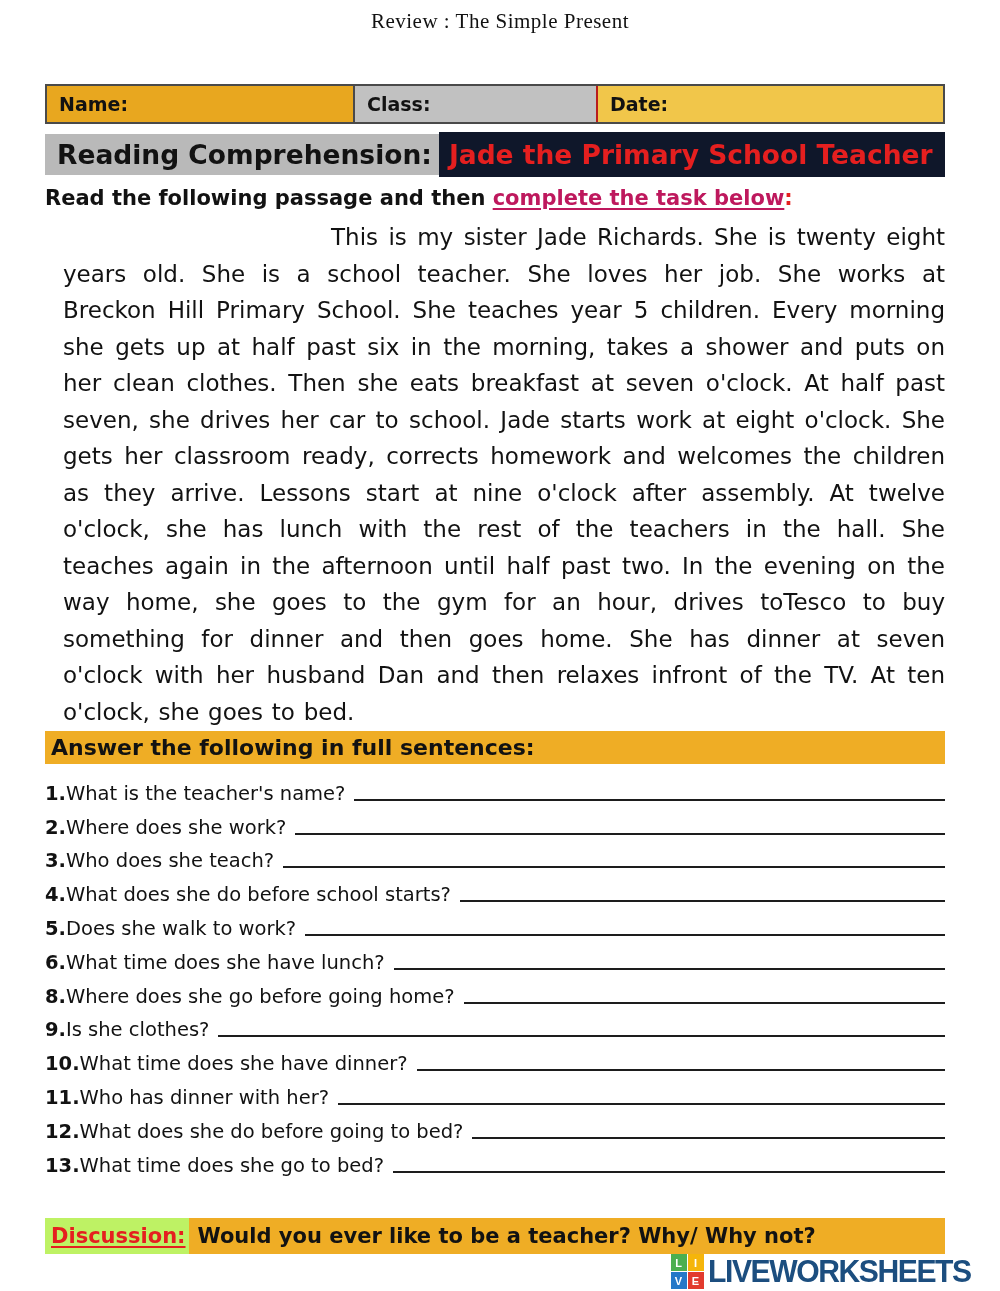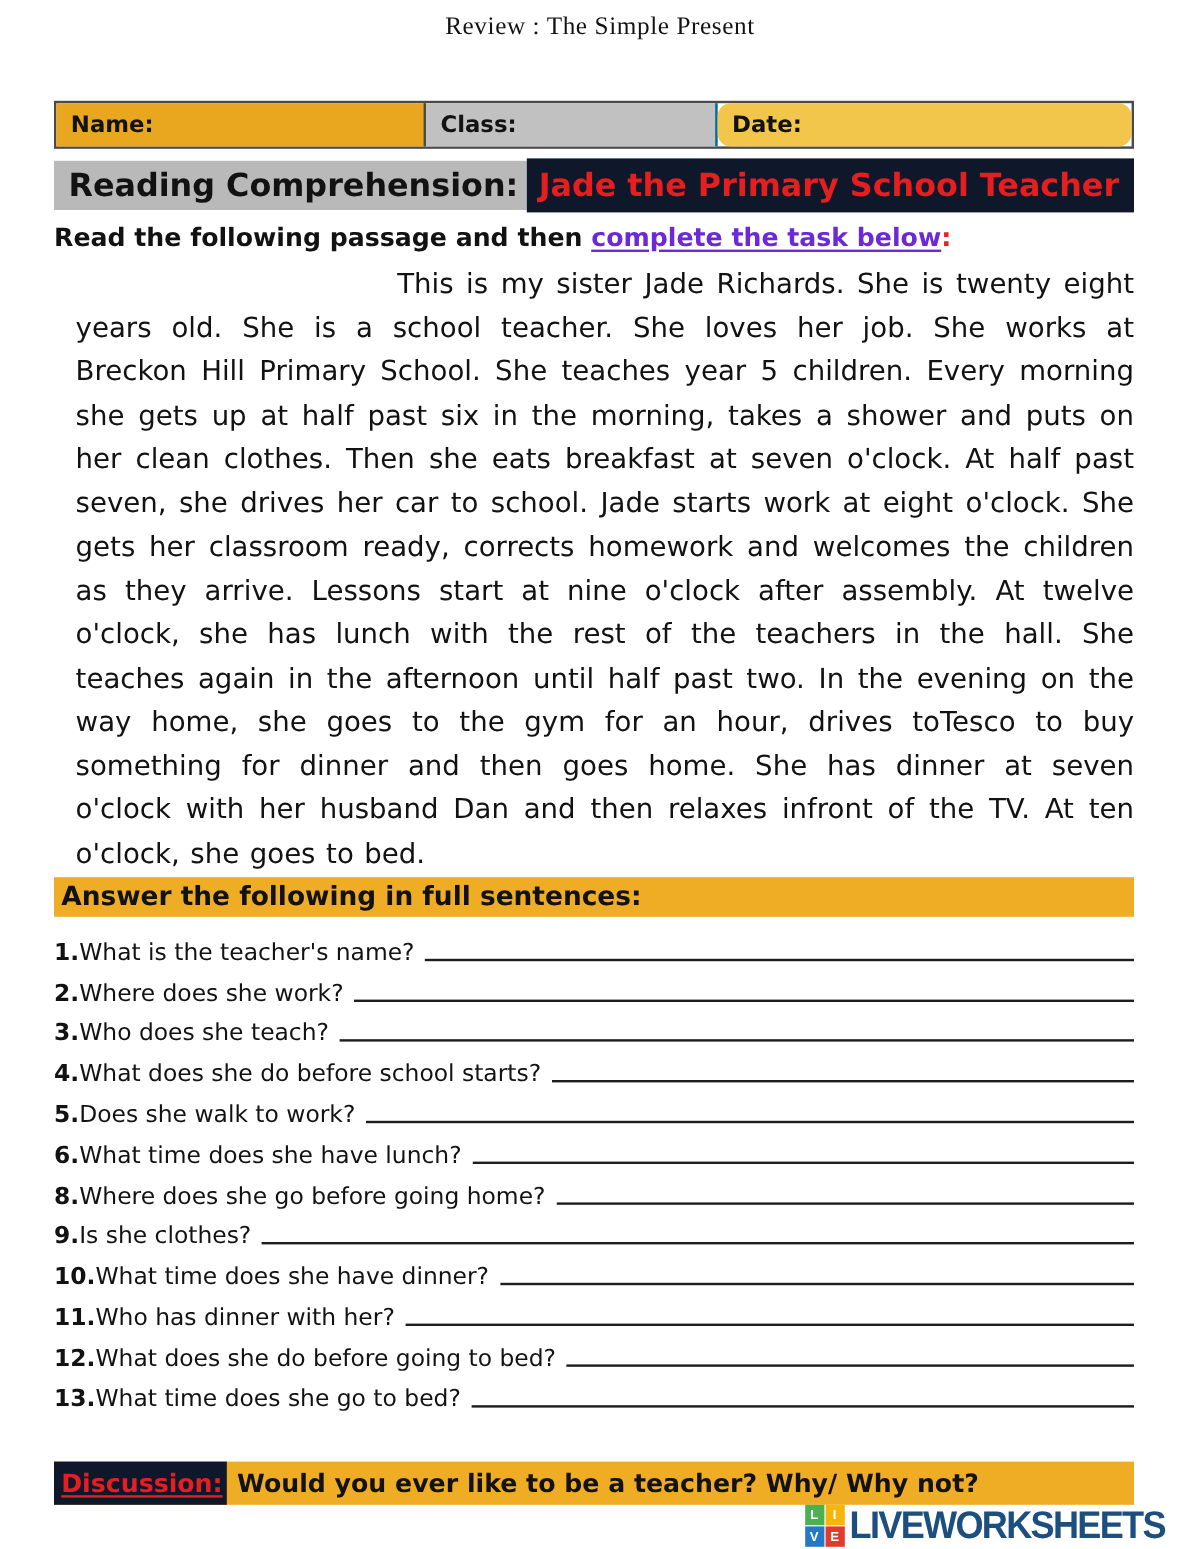--- a/index.html
+++ b/index.html
@@ -13,35 +13,35 @@
     text-align:center;padding-top:9px;letter-spacing:.5px;
   }
   
   .info-table{
     display:flex;margin:50px 55px 0 45px;border:2px solid #4a4a4a;height:40px;box-sizing:border-box;
   }
   .info-cell{
     display:flex;align-items:center;padding-left:12px;font-weight:bold;font-size:19px;box-sizing:border-box;
   }
   .cell-name{width:308px;background:#E8A71F;border-right:2px solid #4a4a4a;}
-  .cell-class{width:243px;background:#C1C1C1;border-right:2px solid #0369a1;}
-  .cell-date{flex:1;background:#F1C64A;border-radius:11px;}
+  .cell-class{width:243px;background:#C1C1C1;border-right:2px solid #b91c1c;}
+  .cell-date{flex:1;background:#F1C64A;}
   
   .reading-bar{display:flex;align-items:center;margin:8px 55px 0 45px;height:45px;}
   .rb-left{
     background:#B9B9B9;height:41px;display:flex;align-items:center;
     padding:0 7px 0 12px;font-weight:bold;font-size:26.5px;white-space:nowrap;
   }
   .rb-right{
     background:#0f172a;height:45px;flex:1;display:flex;align-items:center;
     padding-left:10px;font-weight:bold;font-size:26.5px;color:#E51F1F;white-space:nowrap;
   }
   
   .instruction{margin:9px 55px 0 45px;font-weight:bold;font-size:21px;}
-  .instr-link{color:#6d28d9;text-decoration:underline;text-underline-offset:3px;}
+  .instr-link{color:#be185d;text-decoration:underline;text-underline-offset:3px;}
   .instr-colon{color:#E51F1F;}
   
   .passage{
     margin:9px 0 0 63px;width:882px;height:512px;box-sizing:border-box;
     font-size:23px;line-height:36.5px;text-align:justify;text-indent:268px;
     word-spacing:1.5px;
   }
   
   .answer-bar{
     margin:0 55px 0 45px;background:#EFAD25;height:33px;display:flex;align-items:center;
@@ -52,21 +52,21 @@
   .q-row{display:flex;align-items:flex-end;height:33.8px;font-size:19.5px;}
   .q-num{font-weight:bold;white-space:pre;}
   .q-text{white-space:nowrap;}
   .q-line{flex:1;border-bottom:2px solid #1d1d1d;margin:0 0 4px 9px;min-width:40px;}
   
   .discussion-bar{
     position:absolute;left:45px;right:55px;top:1218px;height:36px;background:#EFAD25;
     display:flex;align-items:center;font-weight:bold;font-size:21px;
   }
   .disc-label{
-    background:#0f172a;color:#E51F1F;text-decoration:underline;text-underline-offset:3px;
+    background:#bef264;color:#E51F1F;text-decoration:underline;text-underline-offset:3px;
     padding:5px 3px 5px 6px;align-self:stretch;display:flex;align-items:center;
   }
   .disc-text{margin-left:9px;color:#121212;}
   
   .logo{position:absolute;right:13px;top:1253px;display:flex;align-items:center;}
   .logo-grid{
     display:grid;grid-template-columns:16px 16px;grid-template-rows:17px 17px;
     gap:1px;margin-right:4px;
   }
   .logo-sq{

